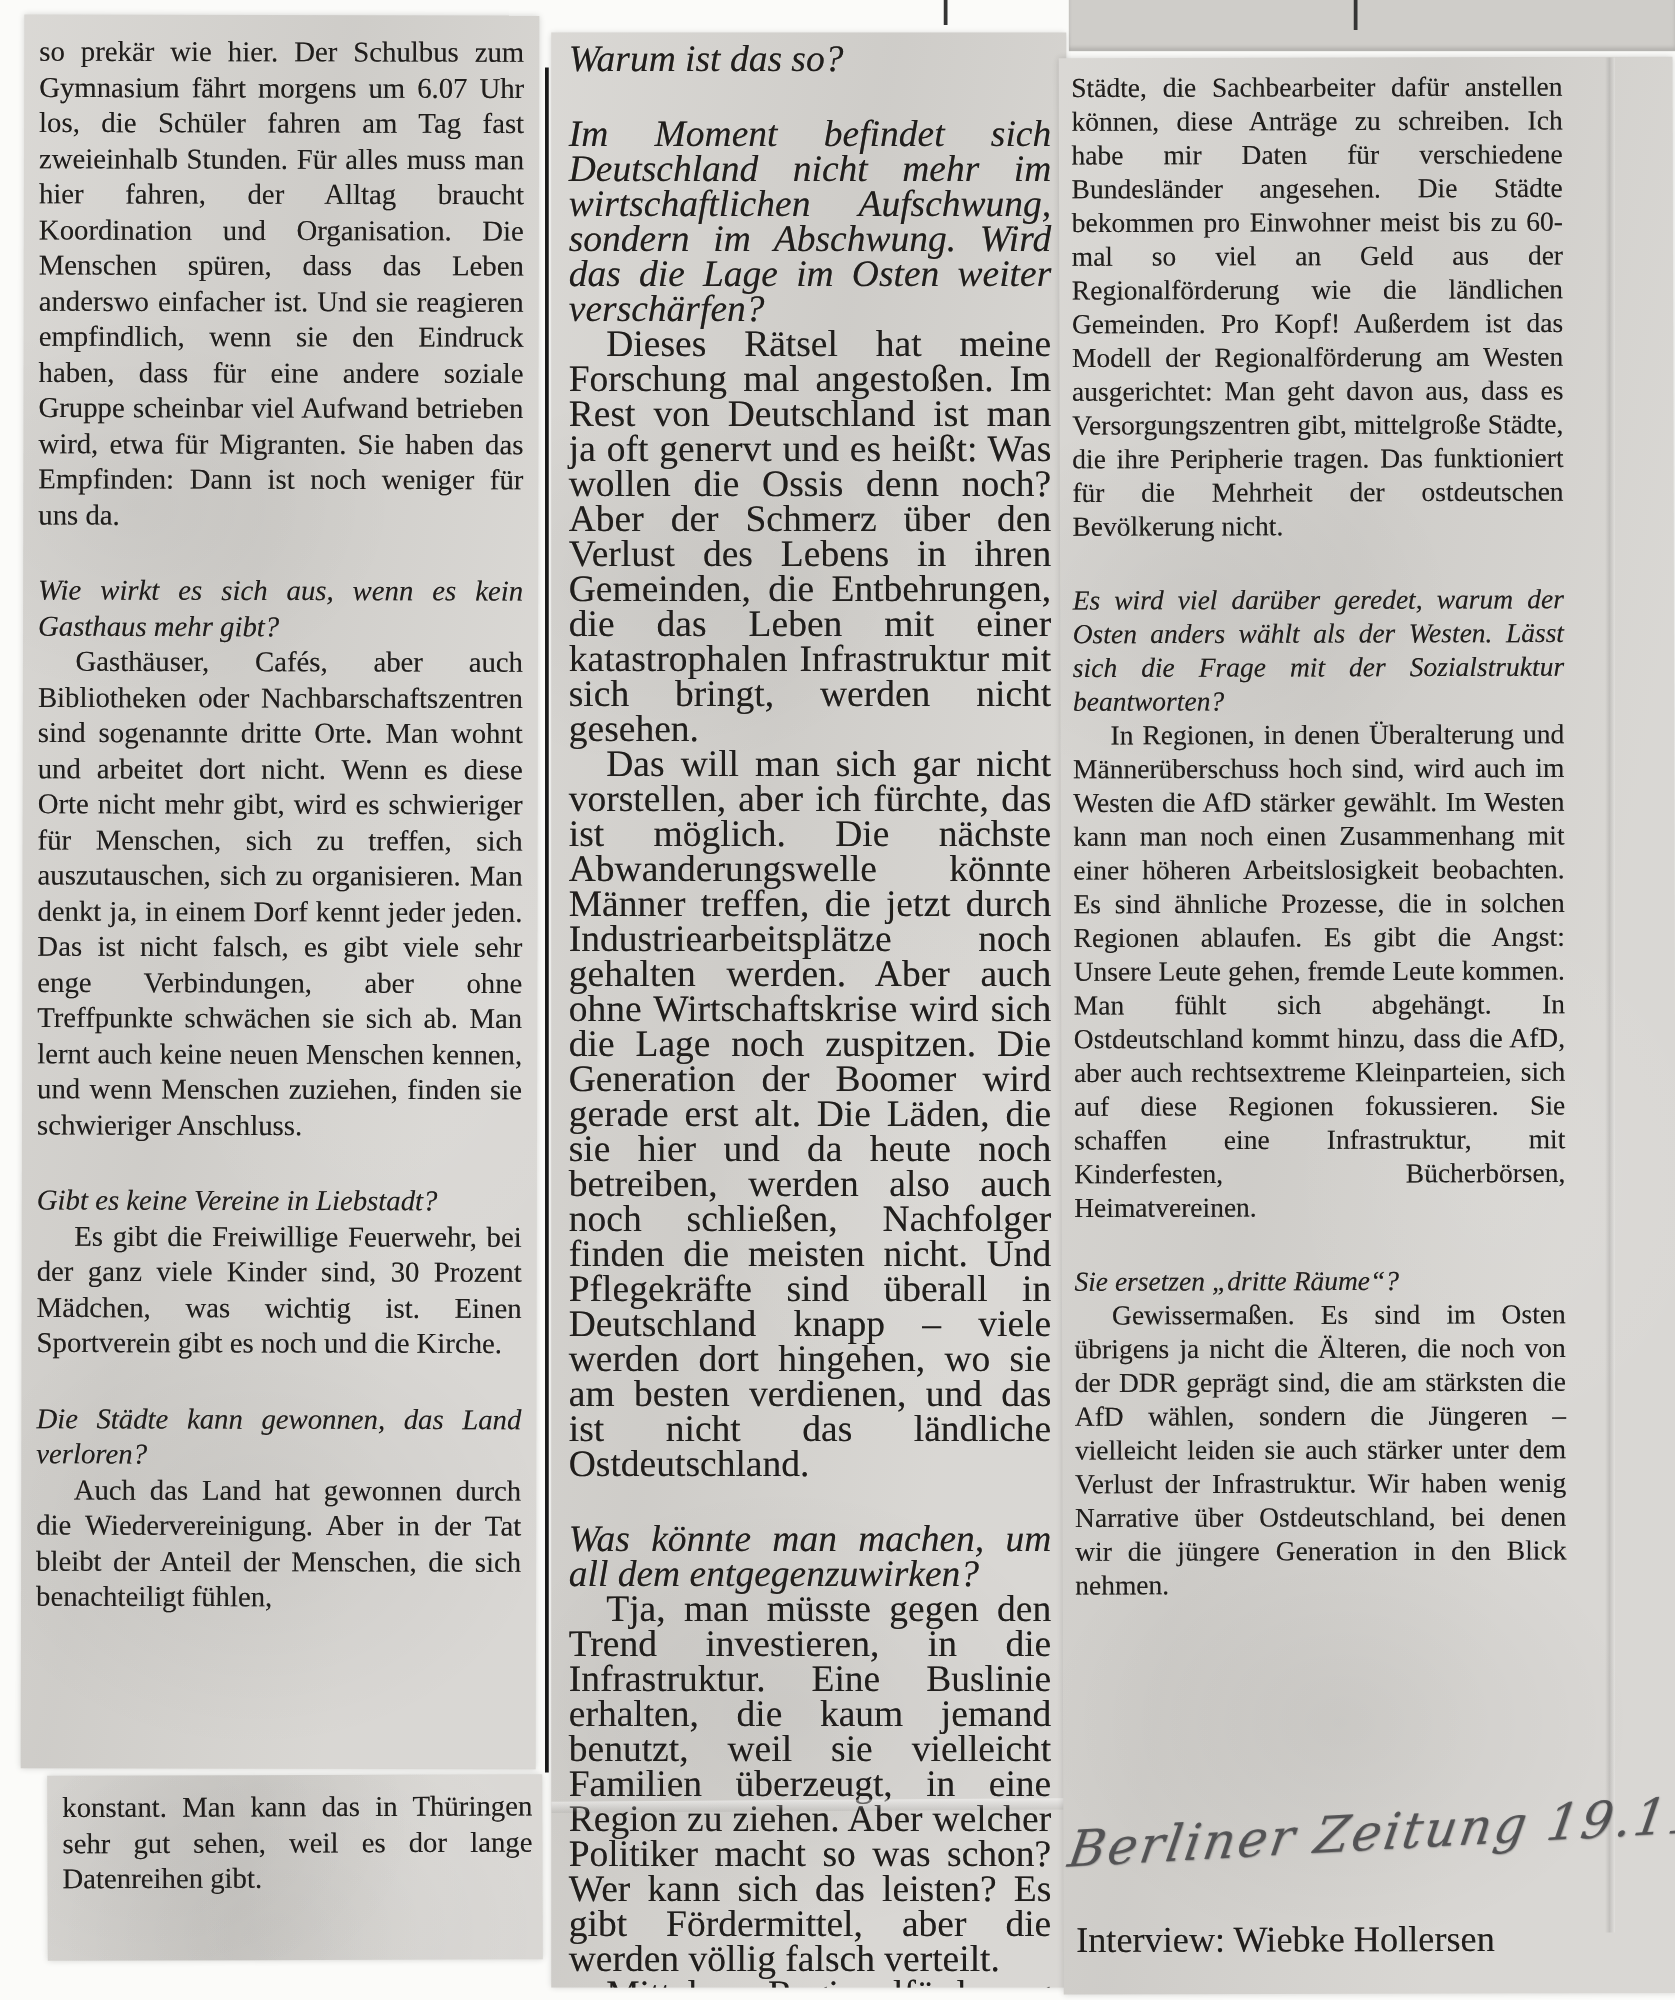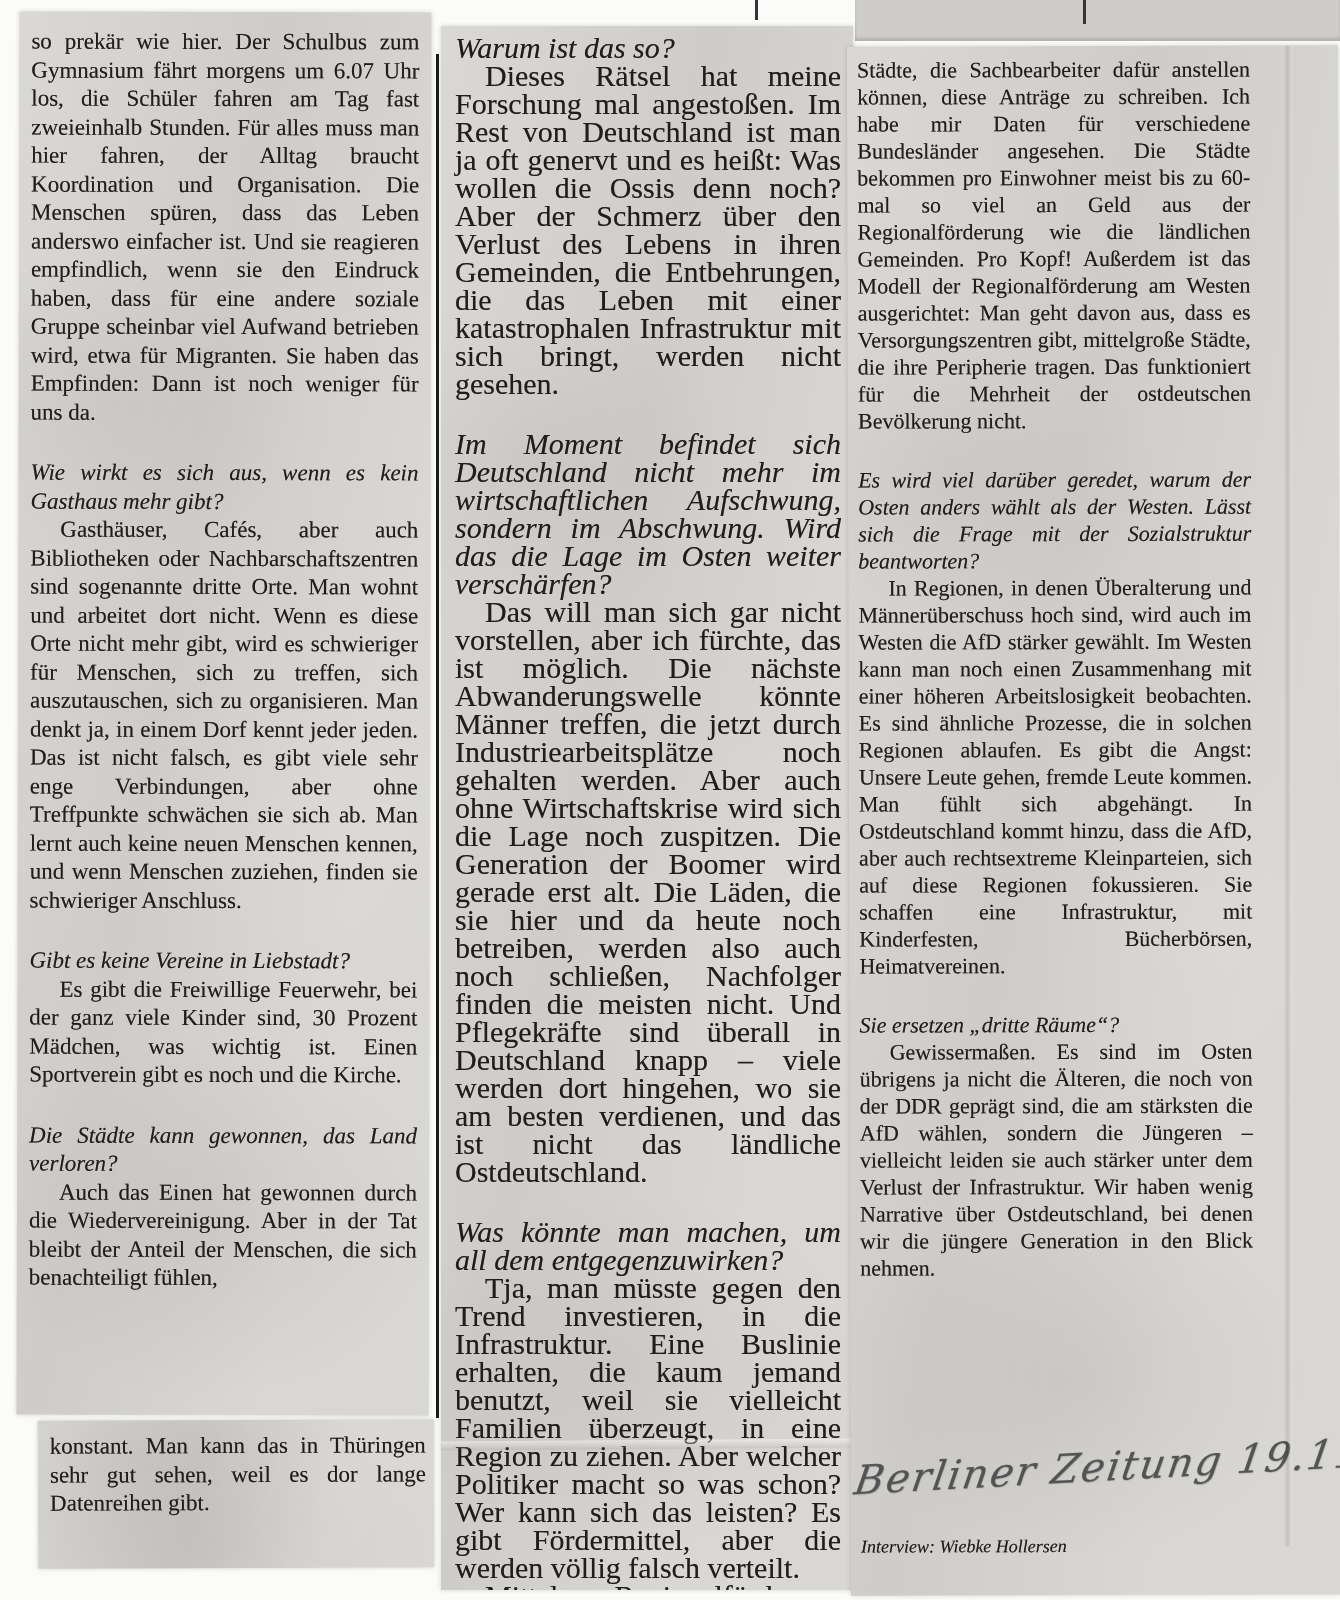--- a/index.html
+++ b/index.html
@@ -73,22 +73,21 @@
     font-style: italic;
     font-size: 40px;
     letter-spacing: 2px;
     color: rgba(72,72,74,0.85);
     transform: rotate(-3deg) skewX(-12deg);
     text-shadow: 0.6px 0.6px 1px rgba(90,90,90,0.55);
     white-space: nowrap;
   }
   .credit {
     position: absolute; left: 10px; top: 1490px;
-    font-style: italic;
-    font-size: 18px;
+    font-size: 29px;
     color: #201e1c;
     text-shadow: 0 0 0.4px rgba(32,30,28,0.55);
     white-space: nowrap;
   }
 </style>
 </head>
 <body>
 
 <div class="scan">
 
@@ -97,37 +96,37 @@
   <div class="tick tick2"></div>
 
   <div class="paper col1">
     <div class="colinner">
         <p class="block answer" lang="de">so prekär wie hier. Der Schulbus zum Gymnasium fährt morgens um 6.07 Uhr los, die Schüler fahren am Tag fast zweieinhalb Stunden. Für alles muss man hier fahren, der Alltag braucht Koordination und Organisation. Die Menschen spüren, dass das Leben anderswo einfacher ist. Und sie reagieren empfindlich, wenn sie den Eindruck haben, dass für eine andere soziale Gruppe scheinbar viel Aufwand betrieben wird, etwa für Migranten. Sie haben das Empfinden: Dann ist noch weniger für uns da.</p>
         <p class="block question" lang="de">Wie wirkt es sich aus, wenn es kein Gasthaus mehr gibt?</p>
         <p class="block answer indent" lang="de">Gasthäuser, Cafés, aber auch Bibliotheken oder Nachbarschaftszentren sind sogenannte dritte Orte. Man wohnt und arbeitet dort nicht. Wenn es diese Orte nicht mehr gibt, wird es schwieriger für Menschen, sich zu treffen, sich auszutauschen, sich zu organisieren. Man denkt ja, in einem Dorf kennt jeder jeden. Das ist nicht falsch, es gibt viele sehr enge Verbindungen, aber ohne Treffpunkte schwächen sie sich ab. Man lernt auch keine neuen Menschen kennen, und wenn Menschen zuziehen, finden sie schwieriger Anschluss.</p>
         <p class="block question" lang="de">Gibt es keine Vereine in Liebstadt?</p>
         <p class="block answer indent" lang="de">Es gibt die Freiwillige Feuerwehr, bei der ganz viele Kinder sind, 30 Prozent Mädchen, was wichtig ist. Einen Sportverein gibt es noch und die Kirche.</p>
         <p class="block question" lang="de">Die Städte kann gewonnen, das Land verloren?</p>
-        <p class="block answer indent" lang="de">Auch das Einen hat gewonnen durch die Wiedervereinigung. Aber in der Tat bleibt der Anteil der Menschen, die sich benachteiligt fühlen,</p>
+        <p class="block answer indent" lang="de">Auch das Land hat gewonnen durch die Wiedervereinigung. Aber in der Tat bleibt der Anteil der Menschen, die sich benachteiligt fühlen,</p>
       </div>
   </div>
 
   <div class="rule"></div>
 
   <div class="paper col1frag">
     <div class="colinner">
         <p class="block answer" lang="de">konstant. Man kann das in Thüringen sehr gut sehen, weil es dor lange Datenreihen gibt.</p>
       </div>
   </div>
 
   <div class="paper col2">
     <div class="colinner">
         <p class="block question" lang="de">Warum ist das so?</p>
+        <p class="block question" lang="de">Im Moment befindet sich Deutschland nicht mehr im wirtschaftlichen Aufschwung, sondern im Abschwung. Wird das die Lage im Osten weiter verschärfen?</p>
         <p class="block answer indent" lang="de">Dieses Rätsel hat meine Forschung mal angestoßen. Im Rest von Deutschland ist man ja oft genervt und es heißt: Was wollen die Ossis denn noch? Aber der Schmerz über den Verlust des Lebens in ihren Gemeinden, die Entbehrungen, die das Leben mit einer katastrophalen Infrastruktur mit sich bringt, werden nicht gesehen.</p>
-        <p class="block question" lang="de">Im Moment befindet sich Deutschland nicht mehr im wirtschaftlichen Aufschwung, sondern im Abschwung. Wird das die Lage im Osten weiter verschärfen?</p>
         <p class="block answer indent" lang="de">Das will man sich gar nicht vorstellen, aber ich fürchte, das ist möglich. Die nächste Abwanderungswelle könnte Männer treffen, die jetzt durch Industriearbeitsplätze noch gehalten werden. Aber auch ohne Wirtschaftskrise wird sich die Lage noch zuspitzen. Die Generation der Boomer wird gerade erst alt. Die Läden, die sie hier und da heute noch betreiben, werden also auch noch schließen, Nachfolger finden die meisten nicht. Und Pflegekräfte sind überall in Deutschland knapp – viele werden dort hingehen, wo sie am besten verdienen, und das ist nicht das ländliche Ostdeutschland.</p>
         <p class="block question" lang="de">Was könnte man machen, um all dem entgegenzuwirken?</p>
         <p class="block answer indent" lang="de">Tja, man müsste gegen den Trend investieren, in die Infrastruktur. Eine Buslinie erhalten, die kaum jemand benutzt, weil sie vielleicht Familien überzeugt, in eine Region zu ziehen. Aber welcher Politiker macht so was schon? Wer kann sich das leisten? Es gibt Fördermittel, aber die werden völlig falsch verteilt.</p>
         <p class="block answer indent" lang="de">Mittel zur Regionalförderung bekommen Kommunen, wenn sie mit ihren Anträgen überzeugen konnten. Aber geht das meiste Geld in die</p>
       </div>
     <div class="col2seam"></div>
   </div>
 
   <div class="paper col3">
     <div class="colinner">

